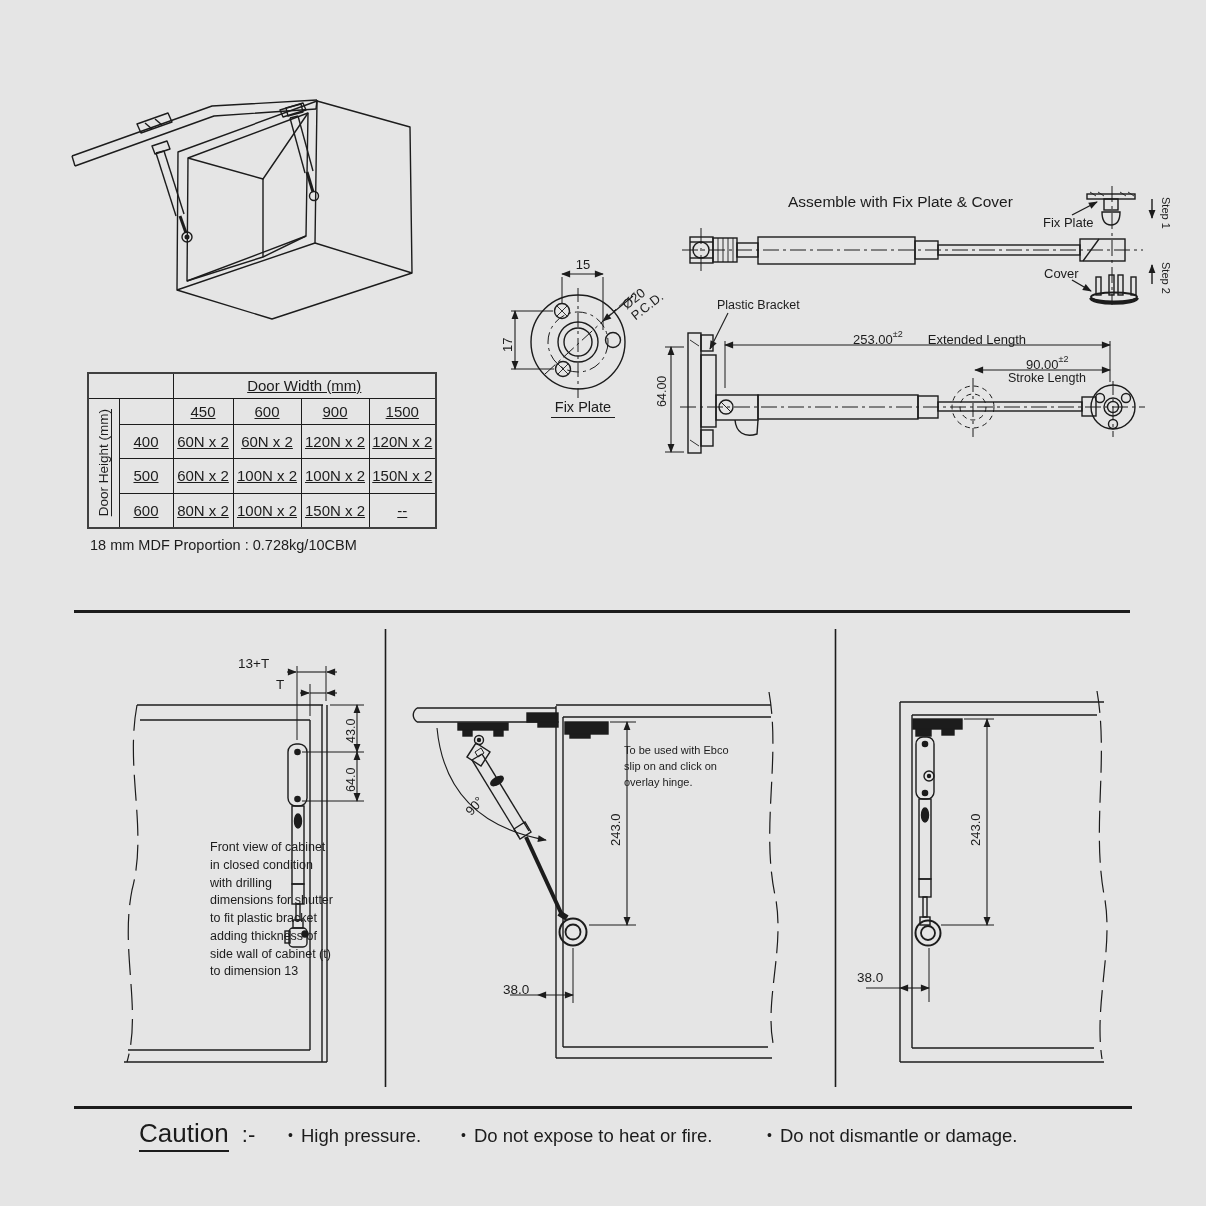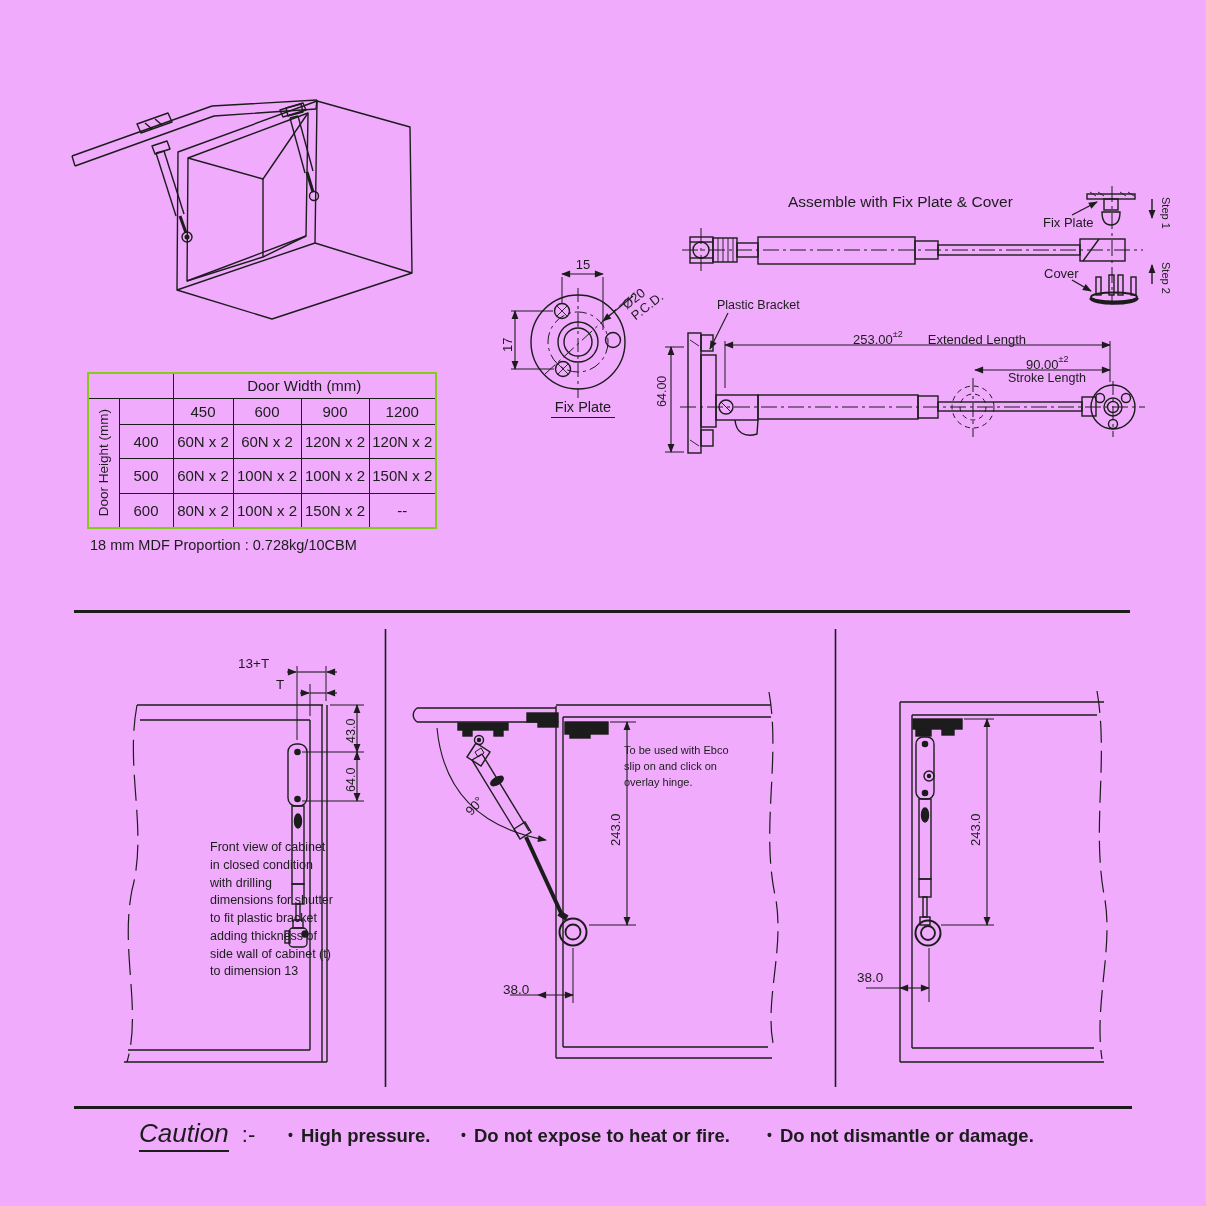--- a/index.html
+++ b/index.html
@@ -1,34 +1,34 @@
 <!DOCTYPE html>
 <html><head>
 <meta charset="utf-8">
 <style>
   html,body{margin:0;padding:0;background:#fff;}
-  #page{position:relative;width:1206px;height:1206px;background:#f0abfc;overflow:hidden;
+  #page{position:relative;width:1206px;height:1206px;background:#e5e5e5;overflow:hidden;
         font-family:"Liberation Sans", sans-serif;color:#1c1c1c;}
   svg{position:absolute;left:0;top:0;}
   .t{position:absolute;white-space:nowrap;color:#1c1c1c;line-height:1.15;}
   .wrap{white-space:normal;}
   .rotccw{transform:rotate(-90deg);transform-origin:0 0;}
   .rotcw{transform:rotate(90deg);transform-origin:0 0;}
   .sup{font-size:9px;vertical-align:7px;letter-spacing:0;}
   .gapL{margin-left:25px;}
-  .underline{border-bottom:2px solid #1c1c1c;padding-bottom:2px;font-style:italic;}
+  .underline{border-bottom:2px solid #1c1c1c;padding-bottom:2px;}
   .underline-thin{border-bottom:1.5px solid #1c1c1c;padding-bottom:1px;}
   
   #spec-table{position:absolute;left:87px;top:372px;border-collapse:collapse;table-layout:fixed;width:348px;}
   #spec-table td{border:1.5px solid #1c1c1c;text-align:center;vertical-align:middle;
                  font-size:15px;padding:0;overflow:hidden;}
-  #spec-table{border:2px solid #84cc16;}
+  #spec-table{border:2px solid #404040;text-decoration:underline;}
   .vert{writing-mode:vertical-rl;transform:rotate(180deg);margin:0 auto;font-size:13.5px;}
   
-  .caution-item{position:absolute;font-size:18.5px;font-weight:bold;}
+  .caution-item{position:absolute;font-size:18.5px;}
   .caution-item .b{font-size:14px;margin-right:8px;vertical-align:2px;}
 </style>
 </head>
 <body>
 
 <div id="page">
 
 <svg width="1206" height="1206" viewBox="0 0 1206 1206">
   <defs>
     <marker id="arr" viewBox="0 0 10 10" refX="9" refY="5" markerWidth="11" markerHeight="9" orient="auto-start-reverse" markerUnits="userSpaceOnUse">
@@ -343,21 +343,21 @@
     <td colspan="4">Door Width (mm)</td>
   </tr>
   <tr style="height:26px">
     <td rowspan="4">
             <div class="vert">Door Height (mm)</div>
           </td>
     <td></td>
     <td>450</td>
     <td>600</td>
     <td>900</td>
-    <td>1200</td>
+    <td>1500</td>
   </tr>
   <tr style="height:34px">
     <td>400</td>
     <td>60N x 2</td>
     <td>60N x 2</td>
     <td>120N x 2</td>
     <td>120N x 2</td>
   </tr>
   <tr style="height:35px">
     <td>500</td>

